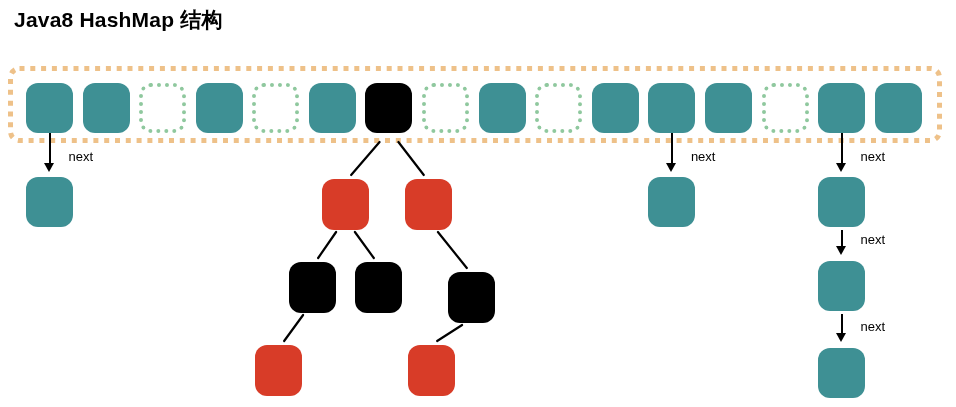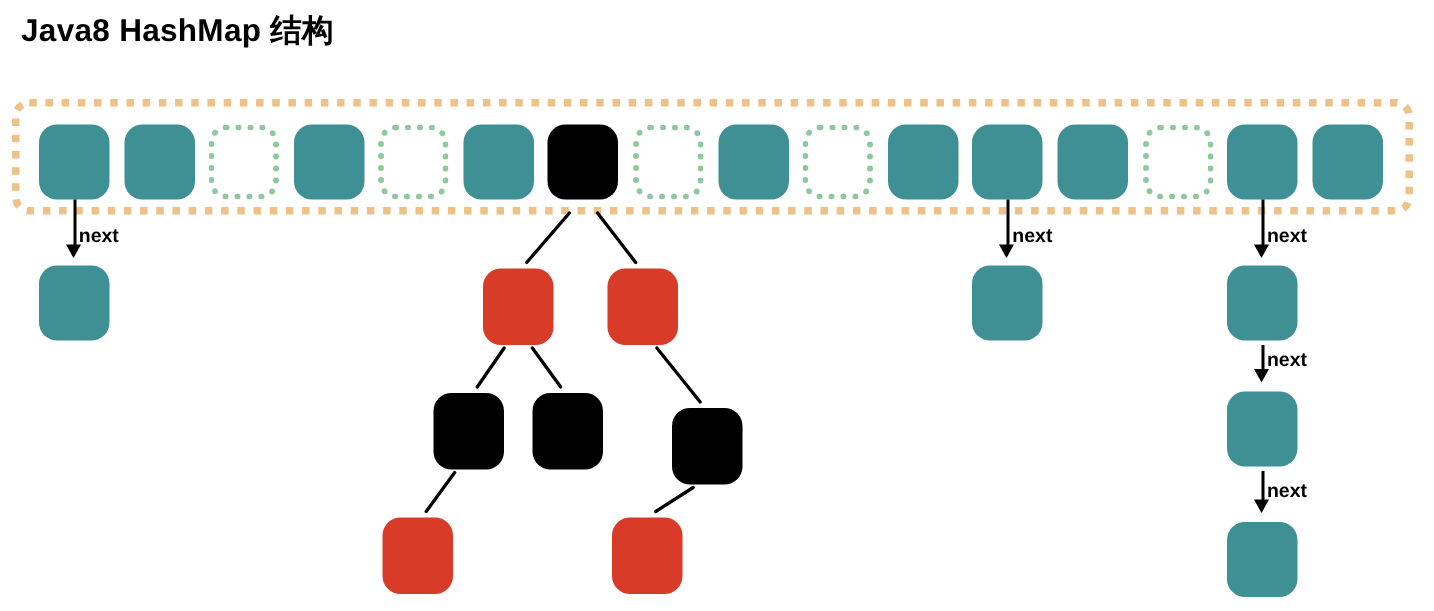--- a/index.html
+++ b/index.html
@@ -47,24 +47,25 @@
     position: absolute;
     width: 0; height: 0;
     border-left: 5.5px solid transparent;
     border-right: 5.5px solid transparent;
     border-top: 9px solid #000;
     z-index: 3;
   }
   .arrow-label {
     position: absolute;
     font-size: 13px;
-    font-weight: bold;
+    font-weight: normal;
     color: #000;
     z-index: 3;
     white-space: nowrap;
+    margin-left: 16px;
   }
 </style>
 </head>
 <body>
 
 <div id="stage">
   <div id="diagram-title">Java8 HashMap 结构</div>
 <svg id="edge-layer" width="956" height="407">
       <rect x="10.5" y="68.5" width="929" height="72" rx="9" fill="none" stroke="#eec189" stroke-width="5" stroke-dasharray="5 5.8"></rect>
       <line x1="379.58000000000004" y1="142" x2="351.14" y2="175" stroke="#000000" stroke-width="2.2" stroke-linecap="round"></line>

